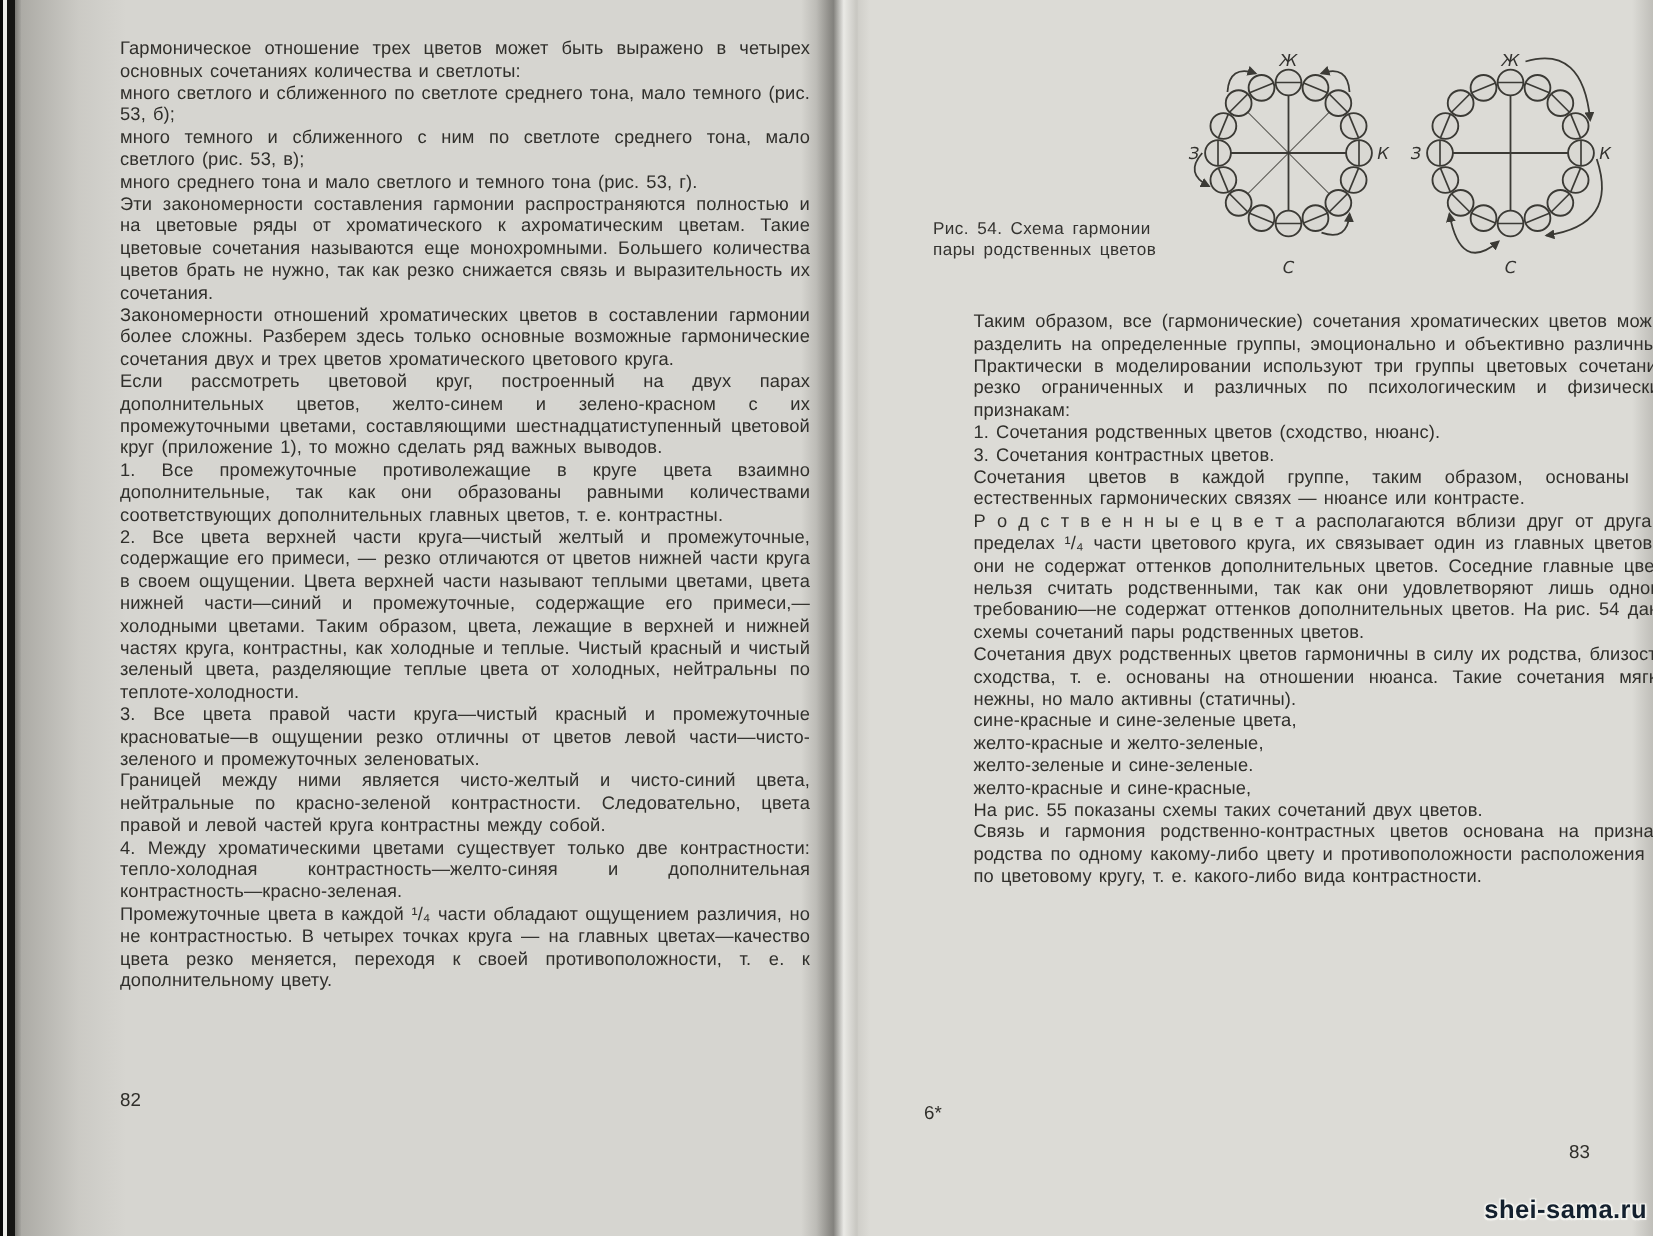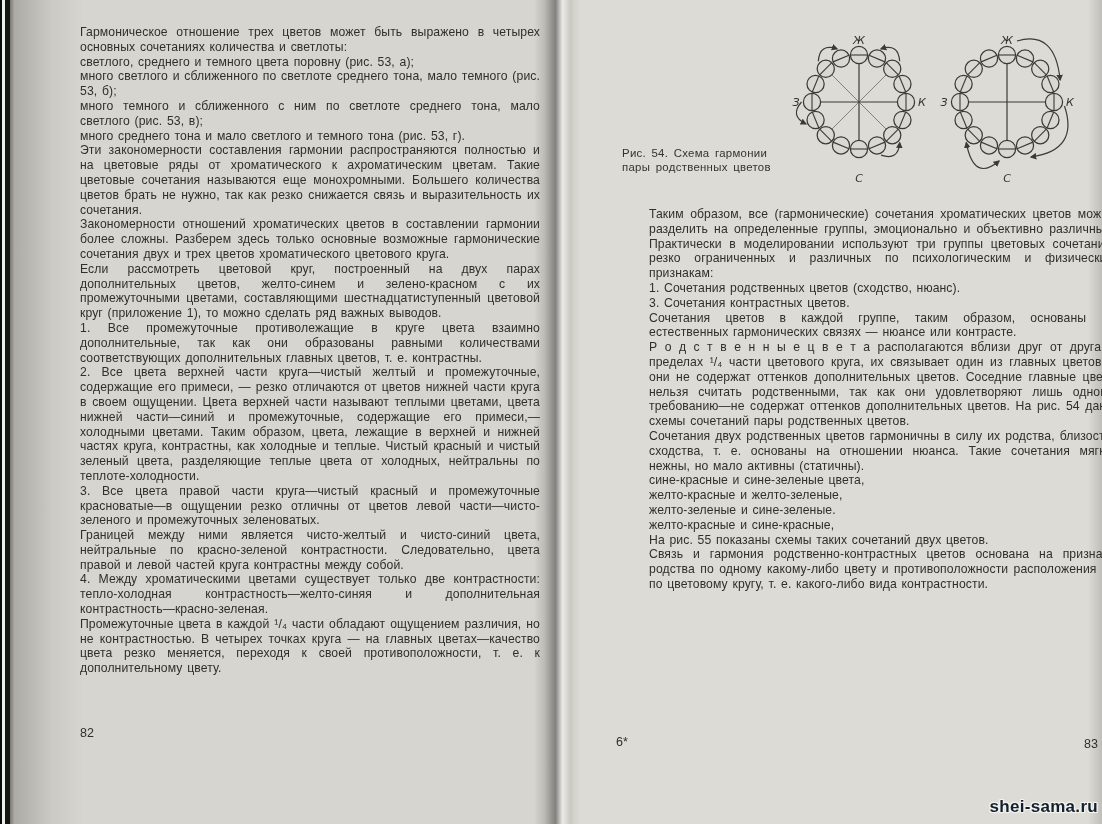--- a/index.html
+++ b/index.html
@@ -45,21 +45,20 @@
 <div id="stage">
 
   <div class="right-page-bg"></div>
   <div class="spine-edge"></div>
   <div class="left-shade"></div>
   <div class="gutter"></div>
   <div class="right-edge-shade"></div>
 
   <div class="col" id="col-left">
     <p>Гармоническое отношение трех цветов может быть выражено в четырех основных сочетаниях количества и светлоты:</p>
-    <p>светлого, среднего и темного цвета поровну (рис. 53, а);</p>
     <p>много светлого и сближенного по светлоте среднего тона, мало темного (рис. 53, б);</p>
     <p>много темного и сближенного с ним по светлоте среднего тона, мало светлого (рис. 53, в);</p>
     <p>много среднего тона и мало светлого и темного тона (рис. 53, г).</p>
     <p>Эти закономерности составления гармонии распространяются полностью и на цветовые ряды от хроматического к ахроматическим цветам. Такие цветовые сочетания называются еще монохромными. Большего количества цветов брать не нужно, так как резко снижается связь и выразительность их сочетания.</p>
     <p>Закономерности отношений хроматических цветов в составлении гармонии более сложны. Разберем здесь только основные возможные гармонические сочетания двух и трех цветов хроматического цветового круга.</p>
     <p>Если рассмотреть цветовой круг, построенный на двух парах дополнительных цветов, желто-синем и зелено-красном с их промежуточными цветами, составляющими шестнадцатиступенный цветовой круг (приложение 1), то можно сделать ряд важных выводов.</p>
     <p>1. Все промежуточные противолежащие в круге цвета взаимно дополнительные, так как они образованы равными количествами соответствующих дополнительных главных цветов, т. е. контрастны.</p>
     <p>2. Все цвета верхней части круга—чистый желтый и промежуточные, содержащие его примеси, — резко отличаются от цветов нижней части круга в своем ощущении. Цвета верхней части называют теплыми цветами, цвета нижней части—синий и промежуточные, содержащие его примеси,—холодными цветами. Таким образом, цвета, лежащие в верхней и нижней частях круга, контрастны, как холодные и теплые. Чистый красный и чистый зеленый цвета, разделяющие теплые цвета от холодных, нейтральны по теплоте-холодности.</p>
     <p>3. Все цвета правой части круга—чистый красный и промежуточные красноватые—в ощущении резко отличны от цветов левой части—чисто-зеленого и промежуточных зеленоватых.</p>
     <p>Границей между ними является чисто-желтый и чисто-синий цвета, нейтральные по красно-зеленой контрастности. Следовательно, цвета правой и левой частей круга контрастны между собой.</p>
@@ -196,16 +195,16 @@
     <p>Р о д с т в е н н ы е  ц в е т а  располагаются вблизи друг от друга в пределах ¹/₄ части цветового круга, их связывает один из главных цветов и они не содержат оттенков дополнительных цветов. Соседние главные цвета нельзя считать родственными, так как они удовлетворяют лишь одному требованию—не содержат оттенков дополнительных цветов. На рис. 54 даны схемы сочетаний пары родственных цветов.</p>
     <p>Сочетания двух родственных цветов гармоничны в силу их родства, близости, сходства, т. е. основаны на отношении нюанса. Такие сочетания мягки, нежны, но мало активны (статичны).</p>
     <p>сине-красные и сине-зеленые цвета,</p>
     <p>желто-красные и желто-зеленые,</p>
     <p>желто-зеленые и сине-зеленые.</p>
     <p>желто-красные и сине-красные,</p>
     <p>На рис. 55 показаны схемы таких сочетаний двух цветов.</p>
     <p>Связь и гармония родственно-контрастных цветов основана на признаке родства по одному какому-либо цвету и противоположности расположения их по цветовому кругу, т. е. какого-либо вида контрастности.</p>
   </div>
   <div class="pagenum" style="left:616px;top:735px;">6*</div>
-  <div class="pagenum" style="left:1046px;top:737px;margin-left:38px;">83</div>
+  <div class="pagenum" style="left:1046px;top:761px;">83</div>
 
   <div class="watermark">shei-sama.ru</div>
 </div>
 
 </body></html>

